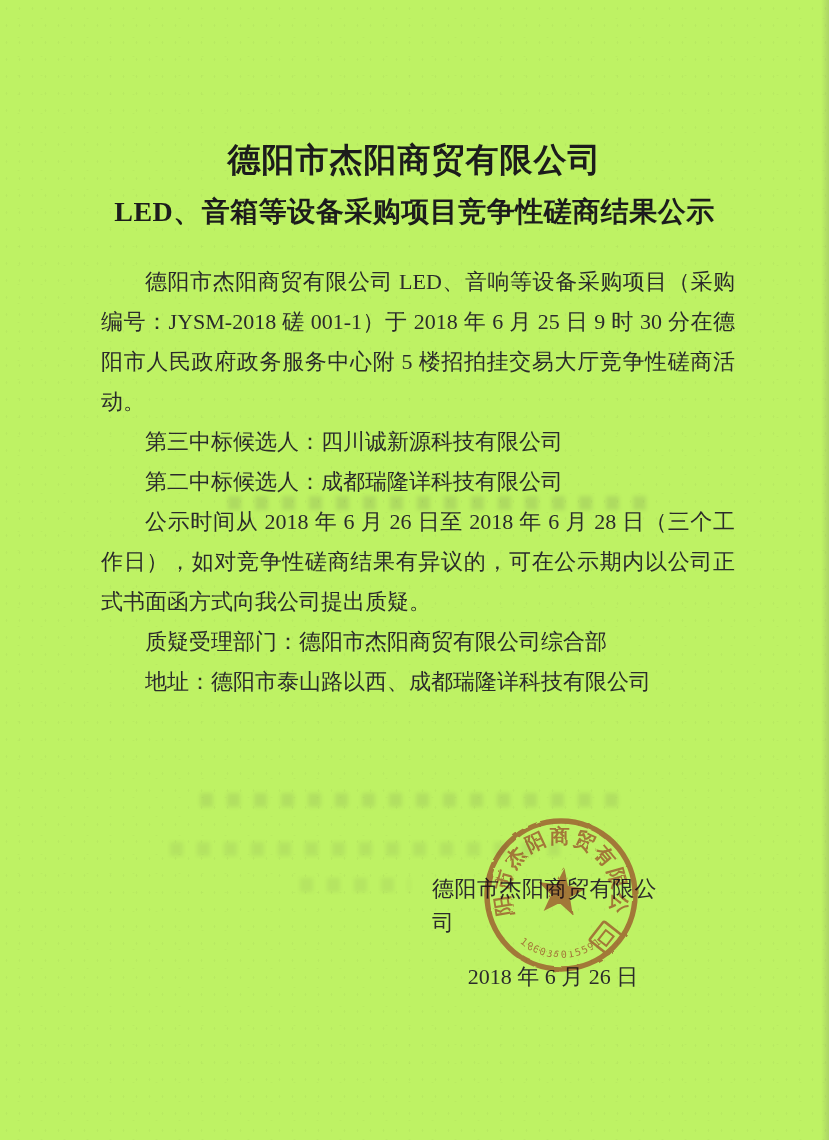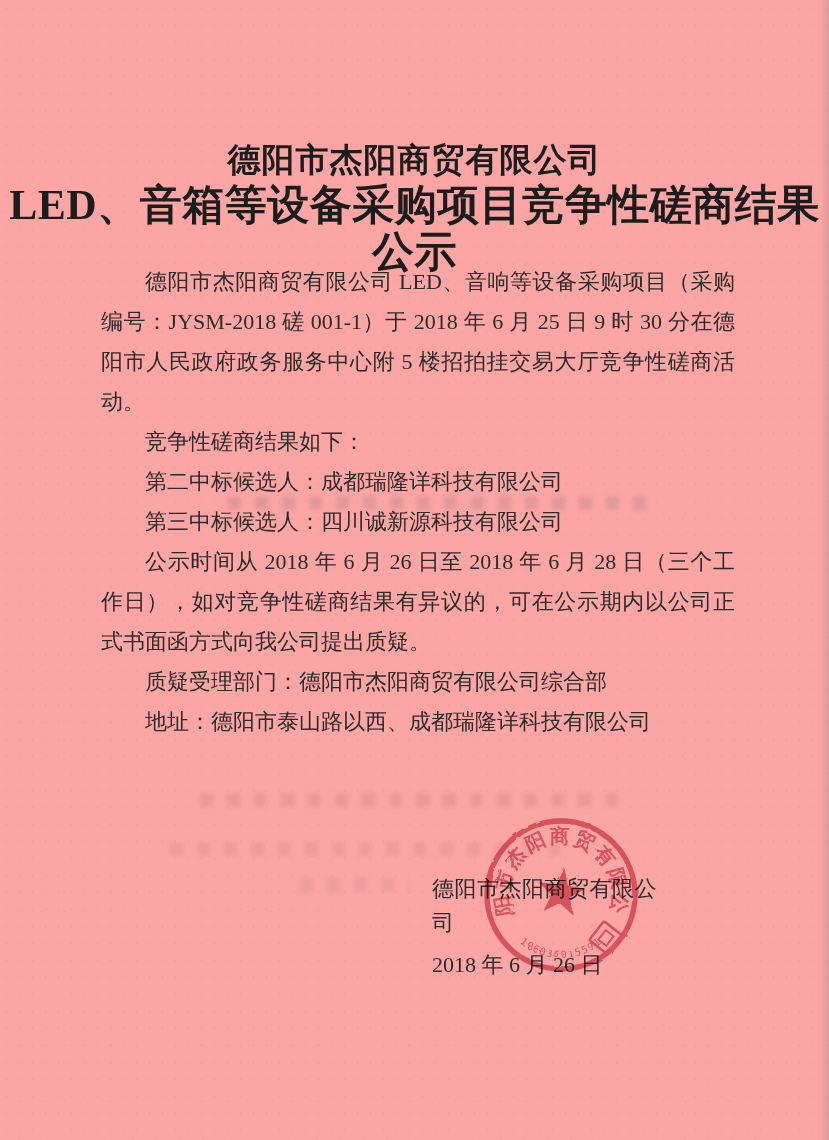--- a/index.html
+++ b/index.html
@@ -1,20 +1,20 @@
 <!DOCTYPE html>
 <html><head>
 <meta charset="utf-8">
 <style>
   * { margin:0; padding:0; box-sizing:border-box; }
   html,body { background:#e8e8e8; }
   .page {
     position:relative;
     width:829px; height:1140px;
-    background:#fca5a5;
+    background:#bef264;
     overflow:hidden;
     font-family:"Liberation Serif","DejaVu Serif",serif;
     color:#2b2b2b;
   }
   
   .page::before {
     content:""; position:absolute; inset:0; pointer-events:none;
     background-image:
       radial-gradient(rgba(40,40,40,0.045) 0.8px, transparent 1.1px),
       radial-gradient(rgba(40,40,40,0.03) 0.8px, transparent 1.2px);
@@ -22,29 +22,29 @@
     background-position:0 0, 7px 9px;
   }
   
   .page::after {
     content:""; position:absolute; top:0; right:0; bottom:0; width:8px;
     background:linear-gradient(to left, rgba(110,110,110,0.22), rgba(110,110,110,0));
     pointer-events:none;
   }
   .title-block { position:absolute; top:138px; left:0; width:100%; text-align:center; font-weight:bold; color:#1c1c1c; }
   .title-line1 { font-size:33px; line-height:44px; letter-spacing:1px; }
-  .title-line2 { font-size:42px; line-height:47px; letter-spacing:0.5px; }
+  .title-line2 { font-size:28px; line-height:47px; letter-spacing:0.5px;margin-top:6px; }
   .body-text {
     position:absolute; left:101px; top:262px; width:634px;
     font-size:22px; line-height:40px; text-align:justify;
   }
   .body-text p { text-indent:2em; margin:0; }
   .signature { position:absolute; left:432px; top:872px; width:242px; font-size:22px; }
   .sig-company { line-height:34px; letter-spacing:0.5px; }
-  .sig-date { line-height:34px; margin-top:8px; }
+  .sig-date { line-height:34px; margin-top:20px; text-align:center; }
   .seal {
     position:absolute; left:475px; top:809px; width:172px; height:172px;
     mix-blend-mode:multiply; opacity:0.88;
   }
   
   .ghost { position:absolute; pointer-events:none; filter:blur(2.2px); }
   .ghost-row {
     background:repeating-linear-gradient(90deg,
       rgba(70,70,72,0.35) 0 13px, rgba(70,70,72,0) 13px 27px);
     height:14px;
@@ -59,23 +59,22 @@
 
 <div class="page">
 
   <div class="title-block">
     <div class="title-line1">德阳市杰阳商贸有限公司</div>
     <div class="title-line2">LED、音箱等设备采购项目竞争性磋商结果公示</div>
   </div>
 
   <div class="body-text">
     <p>德阳市杰阳商贸有限公司 LED、音响等设备采购项目（采购编号：JYSM-2018 磋 001-1）于 2018 年 6 月 25 日 9 时 30 分在德阳市人民政府政务服务中心附 5 楼招拍挂交易大厅竞争性磋商活动。</p>
-    <p>竞争性磋商结果如下：</p>
+    <p>第三中标候选人：四川诚新源科技有限公司</p>
     <p>第二中标候选人：成都瑞隆详科技有限公司</p>
-    <p>第三中标候选人：四川诚新源科技有限公司</p>
     <p>公示时间从 2018 年 6 月 26 日至 2018 年 6 月 28 日（三个工作日），如对竞争性磋商结果有异议的，可在公示期内以公司正式书面函方式向我公司提出质疑。</p>
     <p>质疑受理部门：德阳市杰阳商贸有限公司综合部</p>
     <p>地址：德阳市泰山路以西、成都瑞隆详科技有限公司</p>
   </div>
 
   <div class="ghost ghost1 ghost-row"></div>
   <div class="ghost ghost2 ghost-row"></div>
   <div class="ghost ghost3 ghost-row"></div>
   <div class="ghost ghost4 ghost-row"></div>
 

